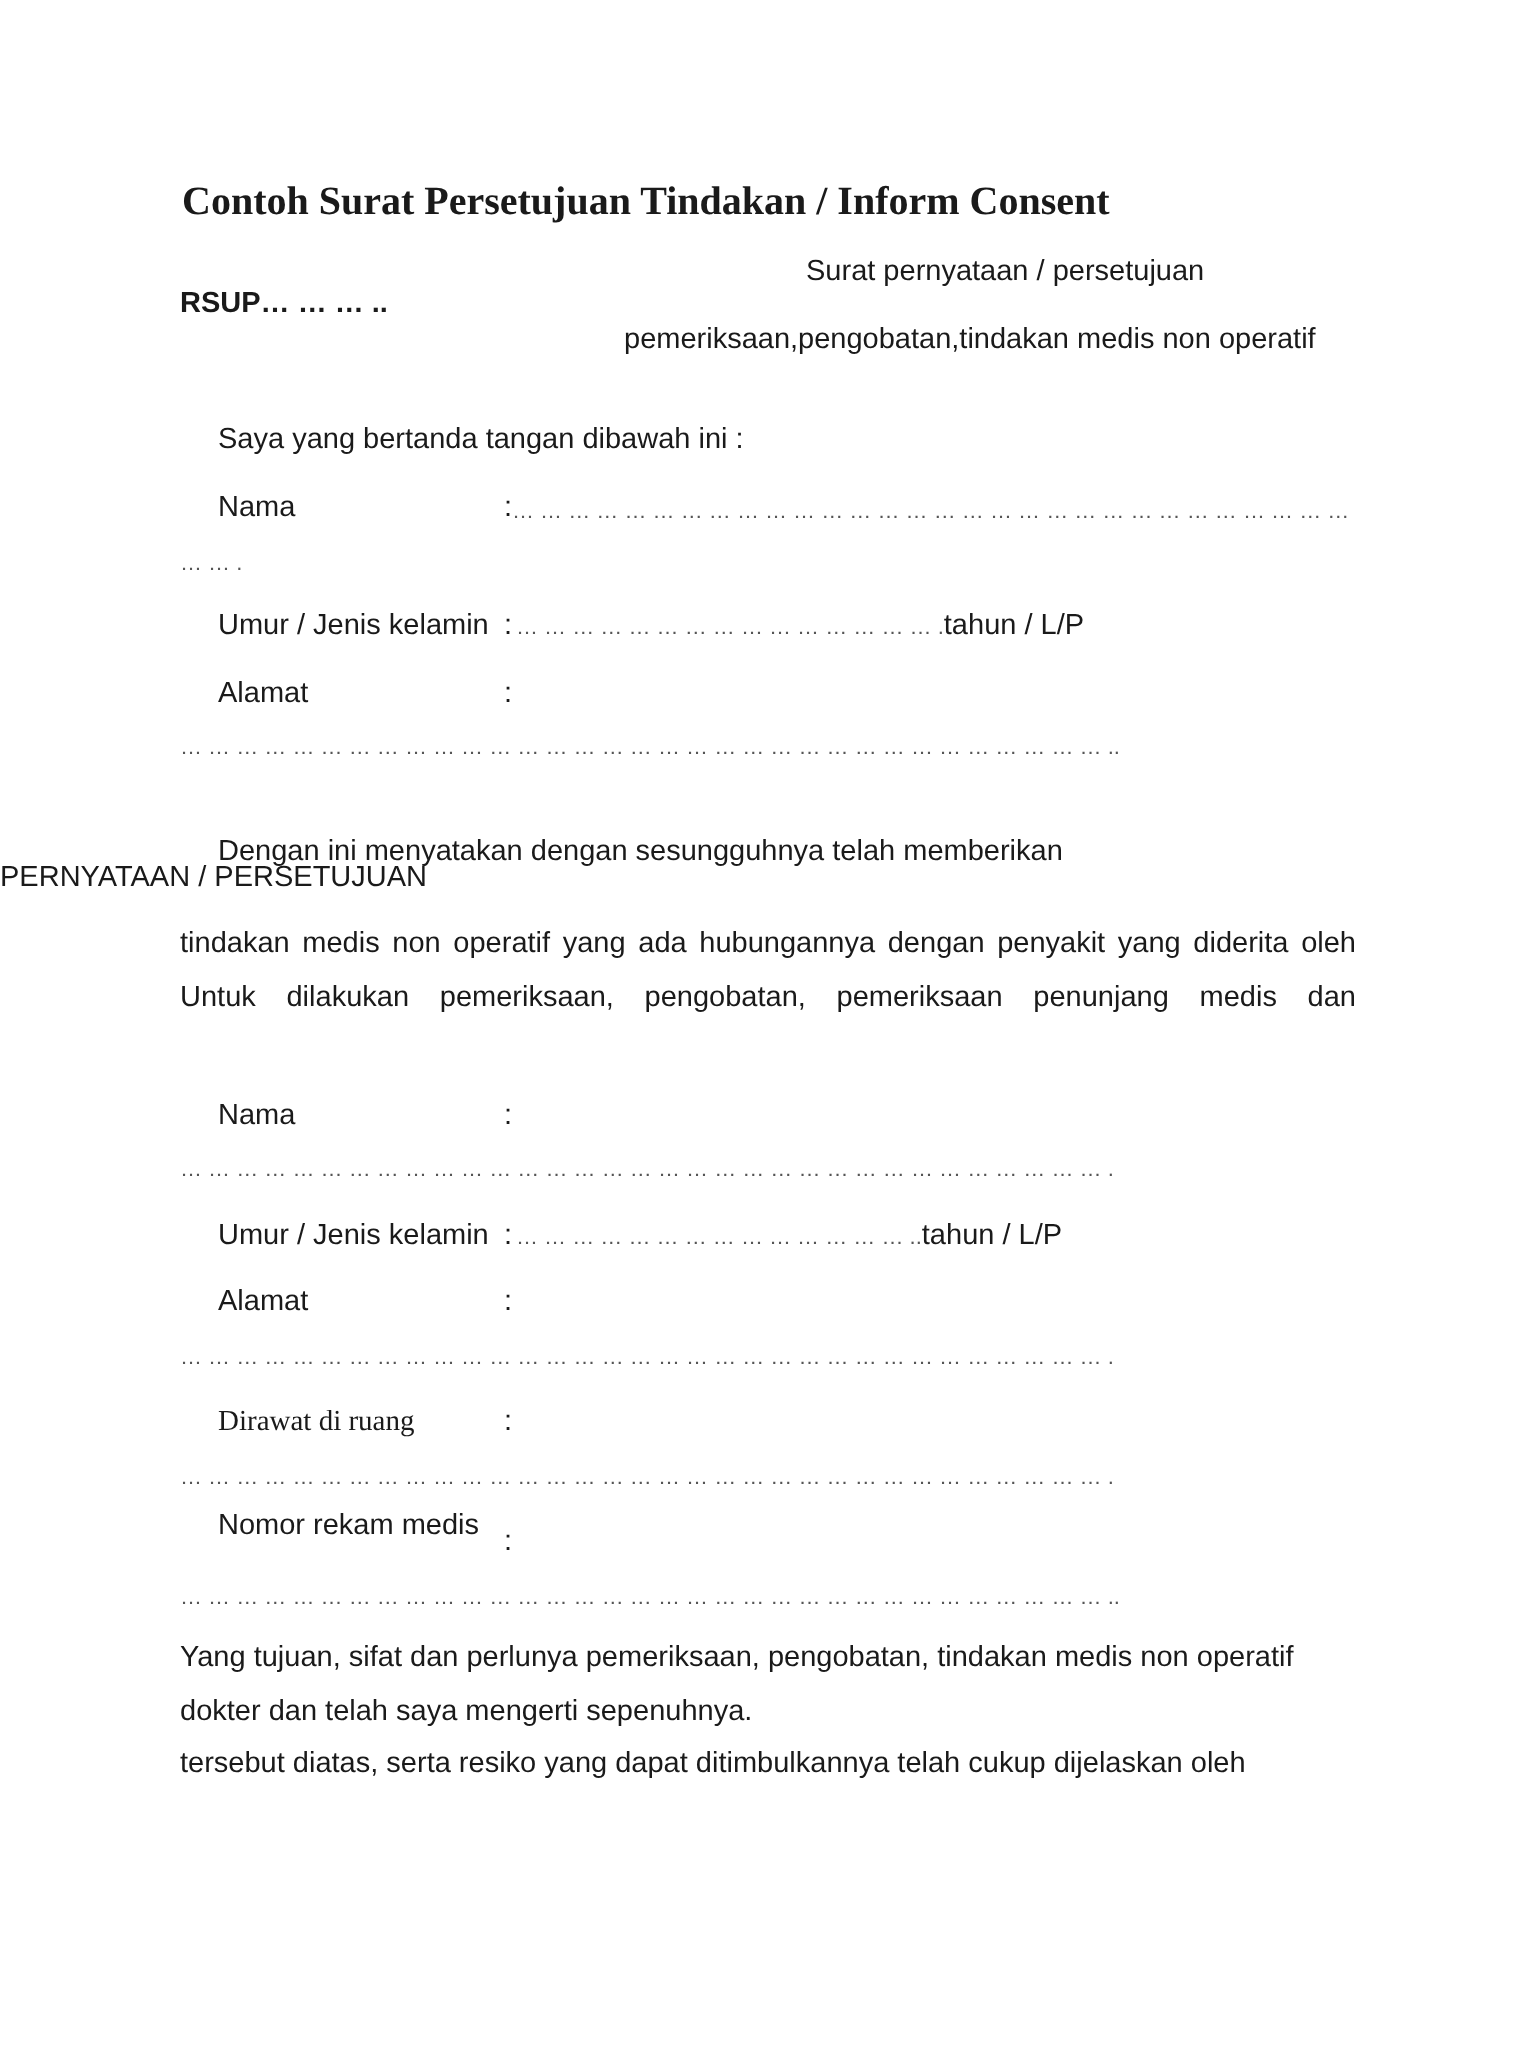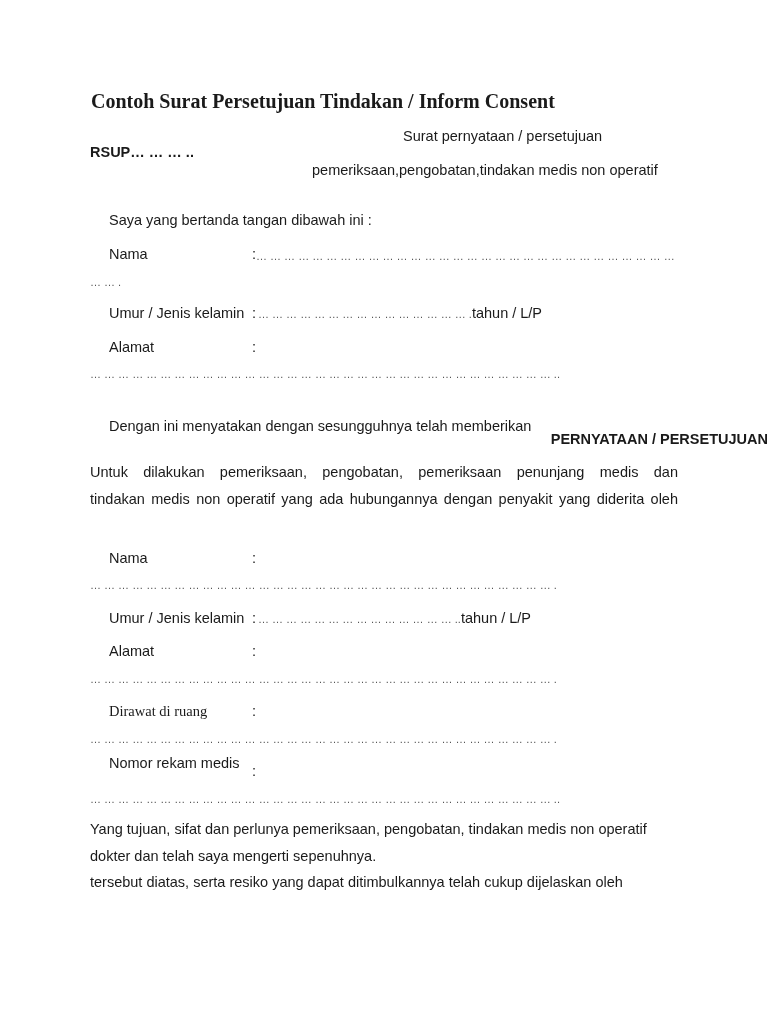--- a/index.html
+++ b/index.html
@@ -25,22 +25,22 @@
     }
     .rsup { left: 90px; top: 144px; font-weight: bold; }
     .subtitle-1 { left: 403px; top: 128px; }
     .subtitle-2 { left: 312px; top: 162px; }
     .label { left: 90px; margin-left: 19px; }
     .colon { left: 252px; }
     .value { left: 256px; color: #333; }
     .dots { color: #555; letter-spacing: 0px; font-size: 11px; }
     .dotline { left: 90px; color: #555; font-size: 11px; }
     .center-heading {
-      left: 0; width: 768px; text-align: right;
-      font-weight: bold; top: 431px;
+      left: 0; width: 768px; text-align: left;
+      font-weight: normal; top: 431px;
     }
     .para {
       left: 90px; width: 588px;
       white-space: normal;
       line-height: 26.5px;
       text-align: justify;
     }
     .para .line { display: block; text-align: justify; text-align-last: justify; }
     .para .line.last { text-align-last: left; }
   </style>
@@ -70,22 +70,22 @@
 
   <div class="abs label" style="top:339px;">Alamat</div>
   <div class="abs colon" style="top:339px;">:</div>
   <div class="abs dotline" style="top:368px;">… … … … … … … … … … … … … … … … … … … … … … … … … … … … … … … … … ..</div>
 
   <div class="abs label" style="top:418px;">Dengan ini menyatakan dengan sesungguhnya telah memberikan</div>
 
   <div class="abs center-heading">PERNYATAAN / PERSETUJUAN</div>
 
   <div class="abs para" style="top:459px;">
+    <span class="line">tindakan medis non operatif yang ada hubungannya dengan penyakit yang diderita oleh</span>
     <span class="line">Untuk dilakukan pemeriksaan, pengobatan, pemeriksaan penunjang medis dan</span>
-    <span class="line">tindakan medis non operatif yang ada hubungannya dengan penyakit yang diderita oleh</span>
   </div>
 
   <div class="abs label" style="top:550px;">Nama</div>
   <div class="abs colon" style="top:550px;">:</div>
   <div class="abs dotline" style="top:579px;">… … … … … … … … … … … … … … … … … … … … … … … … … … … … … … … … … .</div>
 
   <div class="abs label" style="top:610px;">Umur / Jenis kelamin</div>
   <div class="abs colon" style="top:610px;">:</div>
   <div class="abs" style="left:258px; top:610px;">
     <span class="dots">… … … … … … … … … … … … … … ..</span><span>tahun /  L/P</span>

